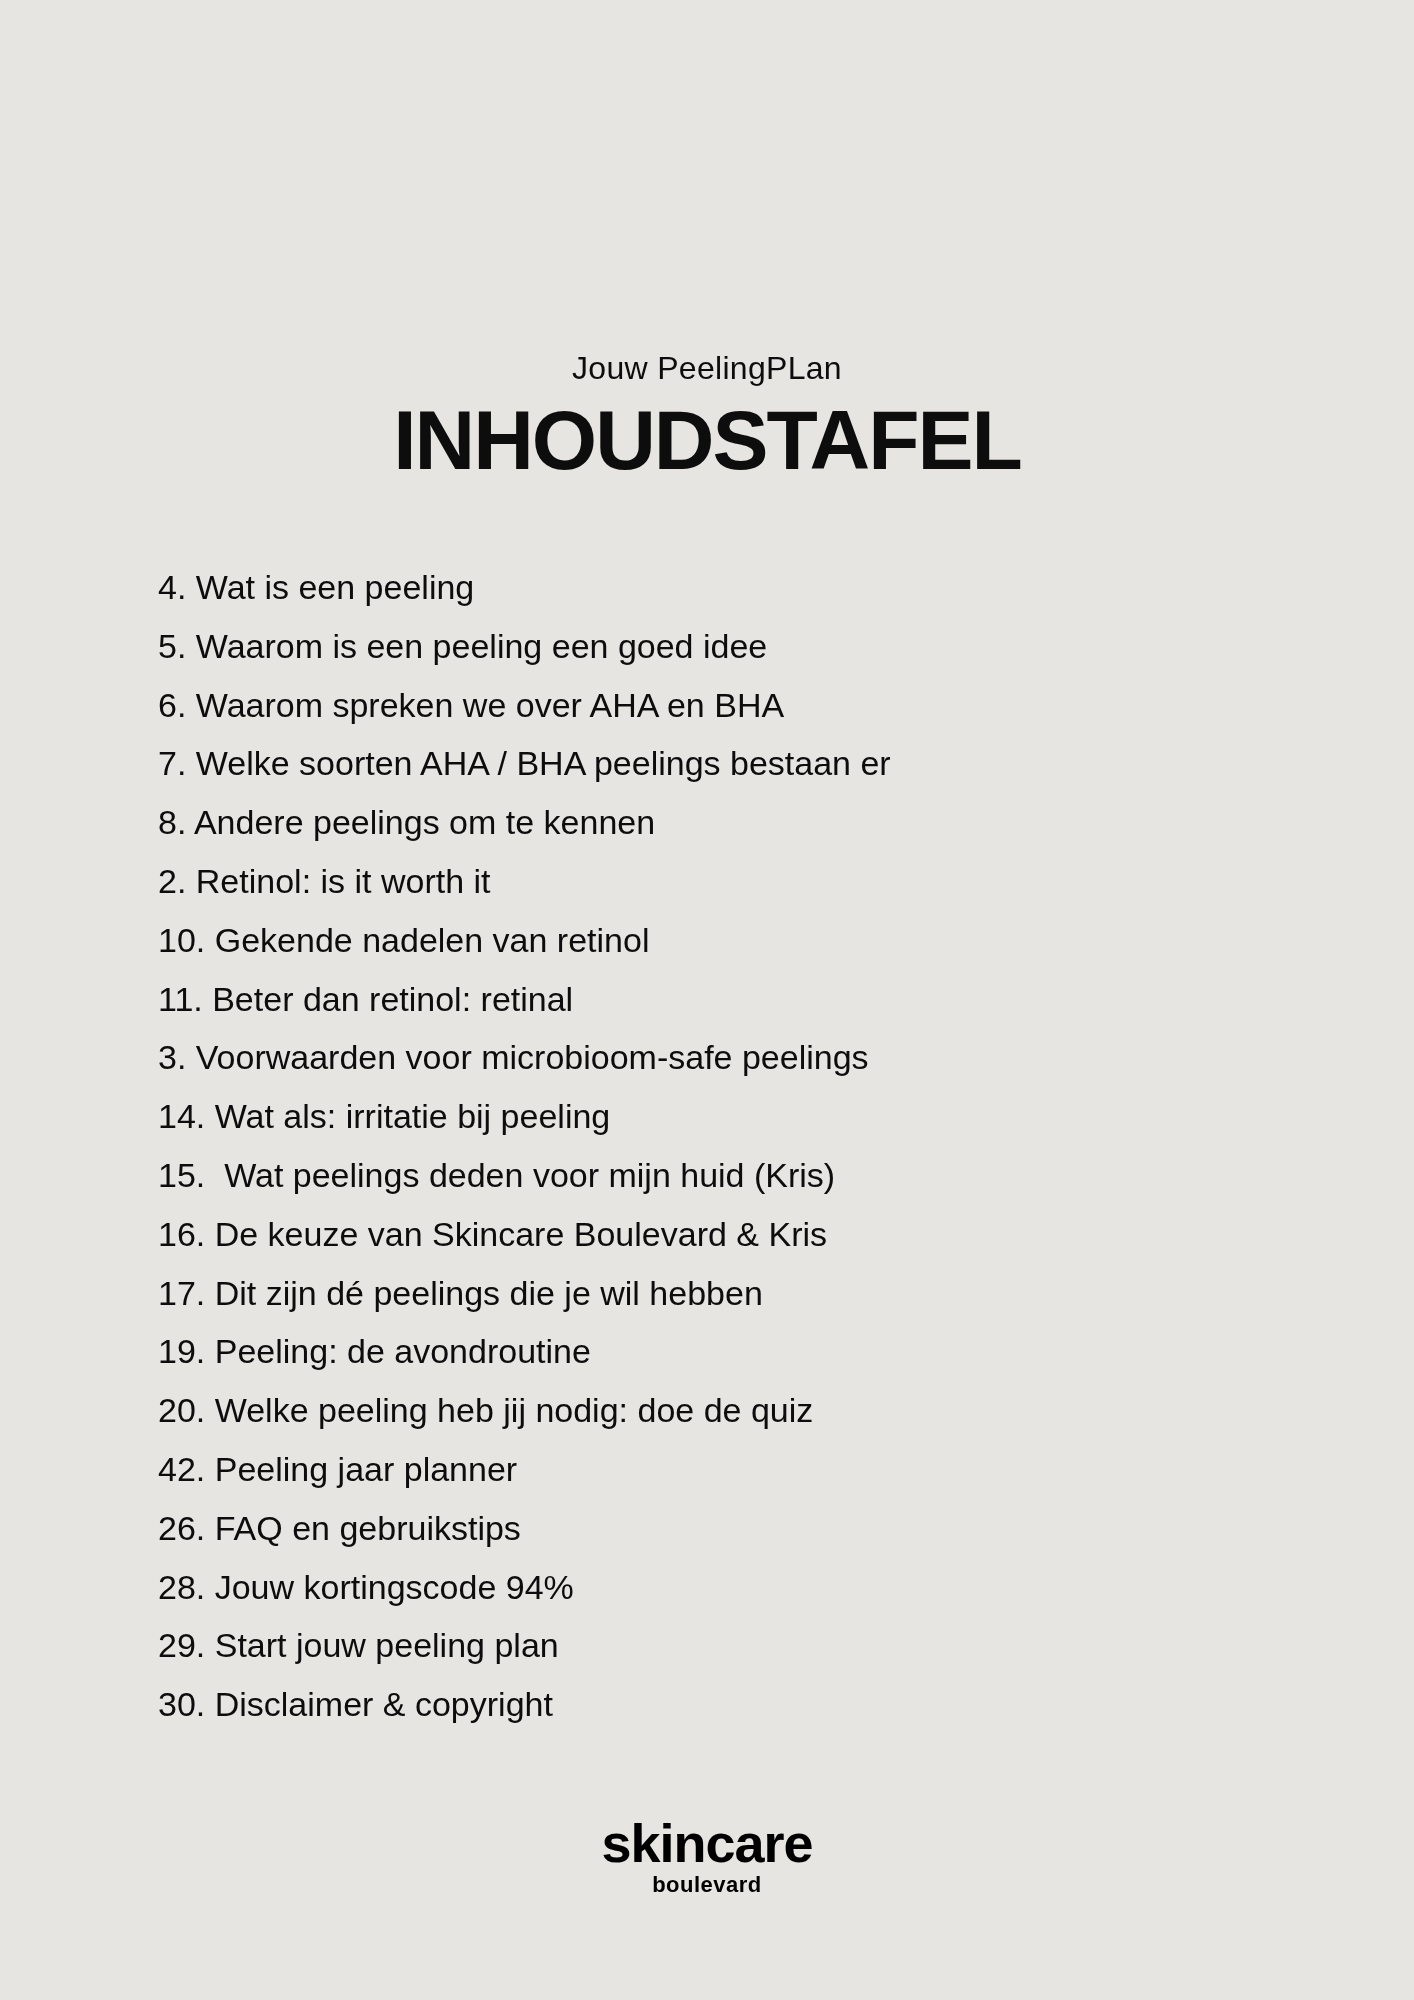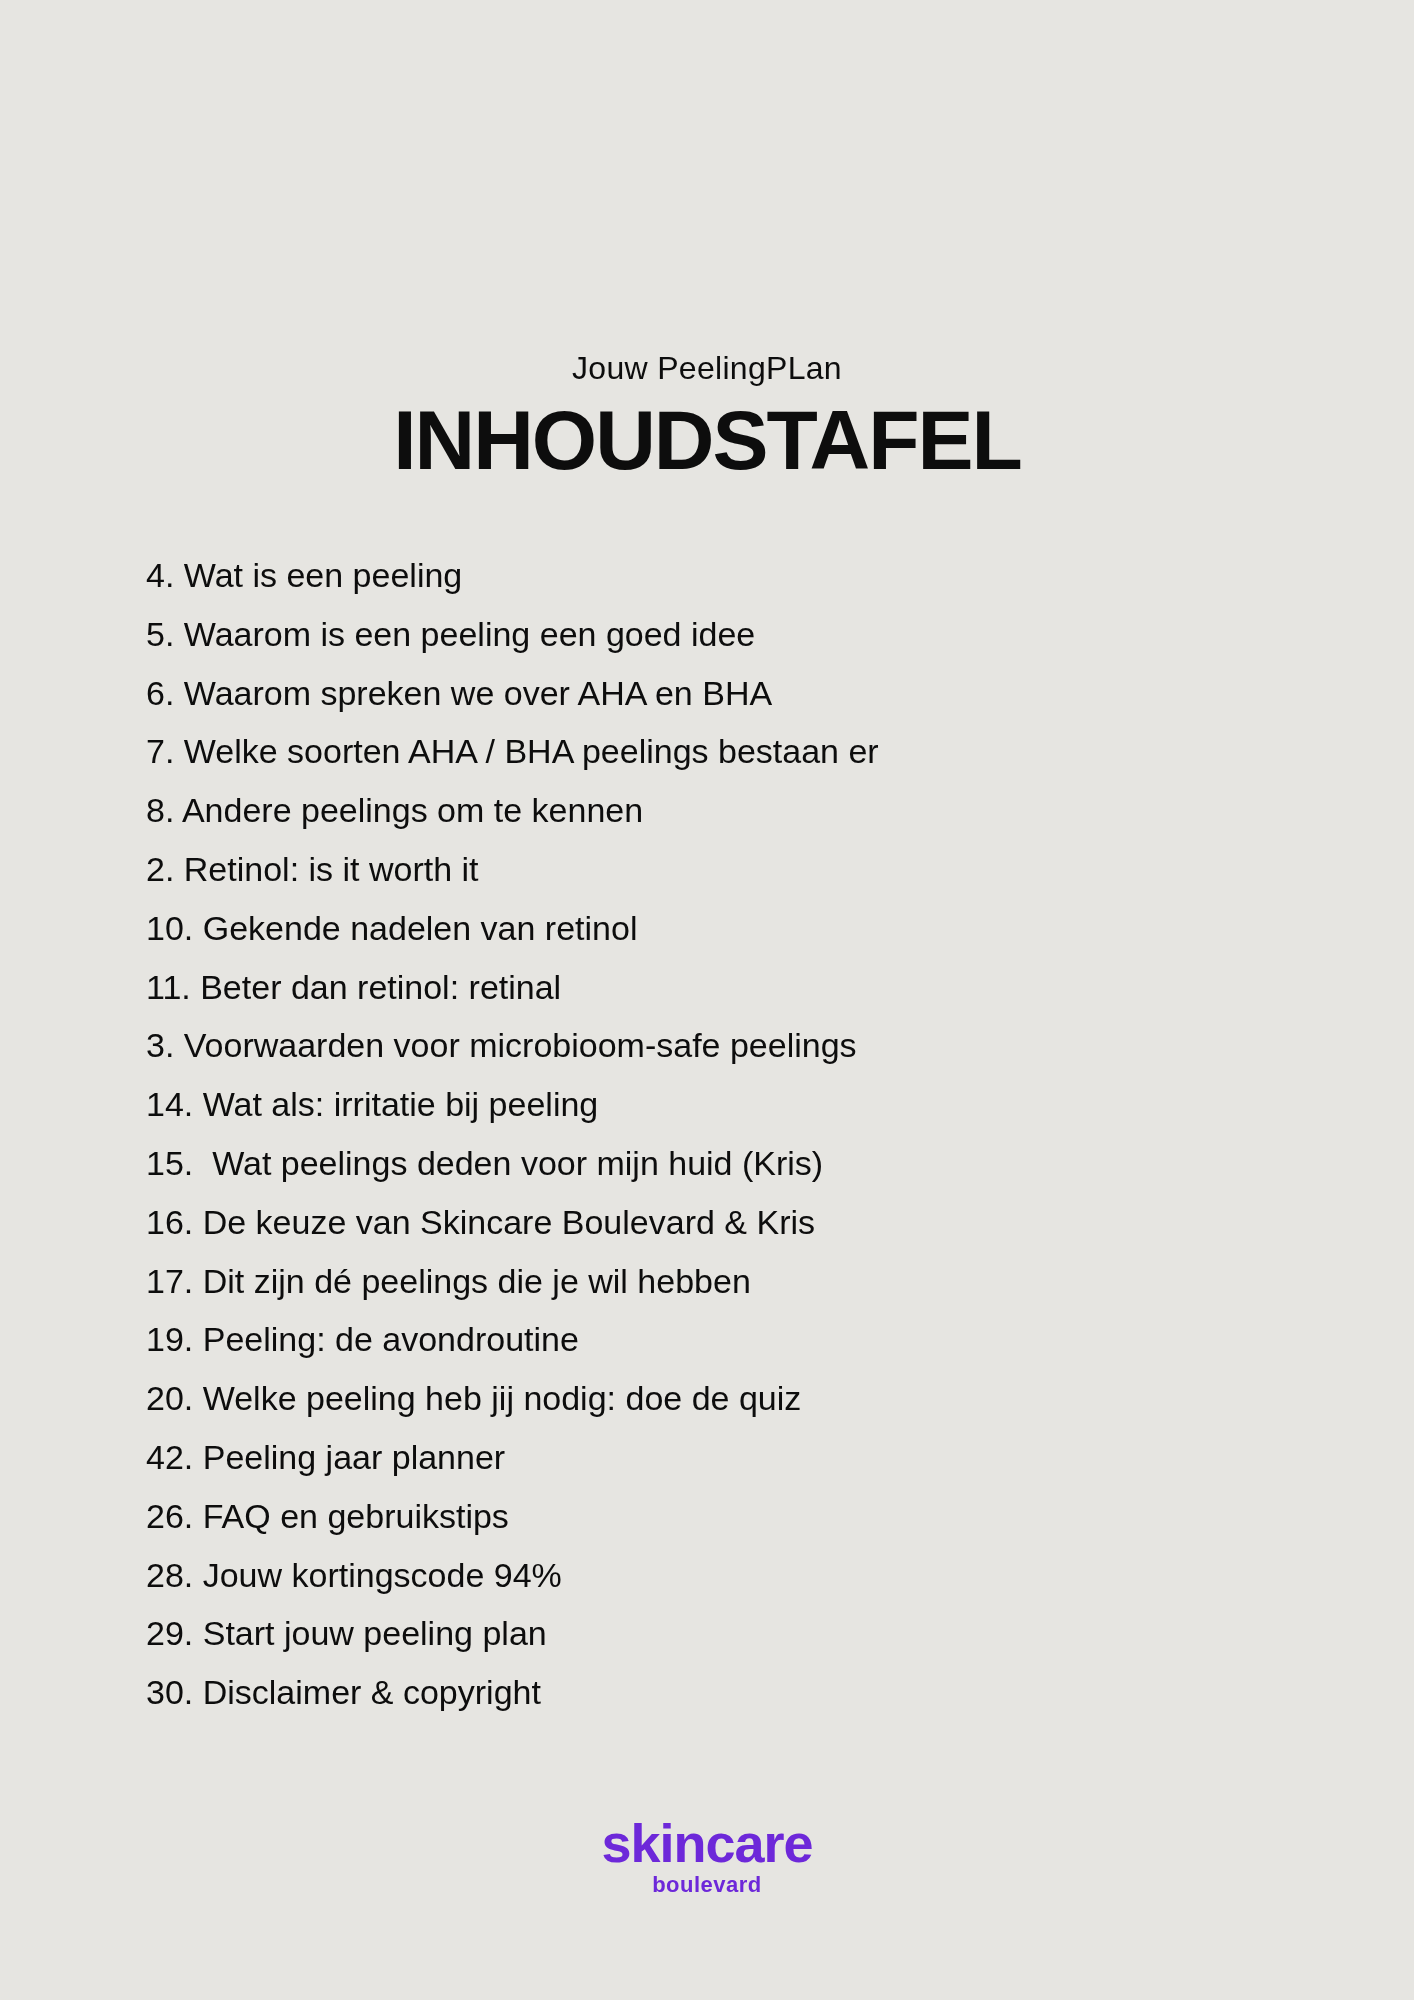--- a/index.html
+++ b/index.html
@@ -15,29 +15,29 @@
     position: absolute; top: 350px; left: 0; width: 1414px;
     text-align: center; font-size: 32px; letter-spacing: 0.3px;
   }
   .title {
     position: absolute; top: 392px; left: 0; width: 1414px;
     text-align: center; font-size: 84px; font-weight: bold;
     letter-spacing: -2px; line-height: 96px;
   }
   .toc {
     position: absolute; top: 548px; left: 142px;
-    list-style: none; margin: 4px; padding: 0;
+    list-style: none; margin: 16px; padding: 0;
   }
   .toc li {
     font-size: 34px; height: 58.8px; line-height: 46px;
     white-space: pre;
   }
   .logo {
     position: absolute; top: 1815px; left: 0; width: 1414px;
-    text-align: center; color: #6d28d9;
+    text-align: center; color: #000000;
   }
   .logo .l1 { font-size: 54px; font-weight: bold; line-height: 56px; letter-spacing: -1px; }
   .logo .l2 { font-size: 22px; font-weight: bold; line-height: 28px; letter-spacing: 0.5px; }
 </style>
 </head>
 <body>
 
 <div class="subtitle">Jouw PeelingPLan</div>
 <div class="title">INHOUDSTAFEL</div>
 

